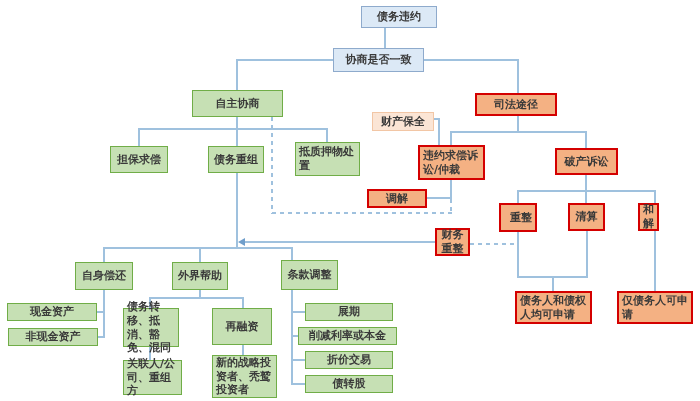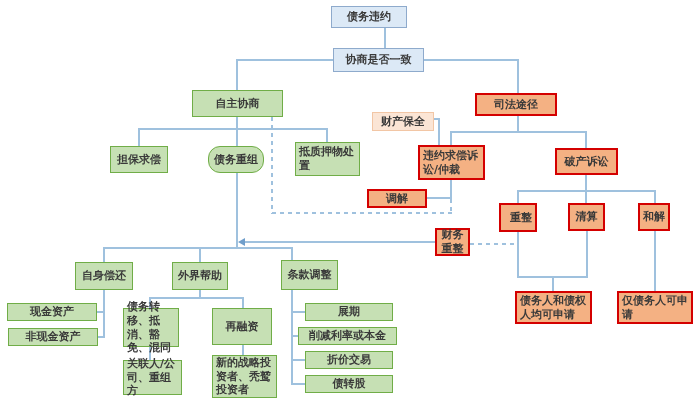--- a/index.html
+++ b/index.html
@@ -80,36 +80,36 @@
     <div class="seg v" style="left: 149px; top: 297px; height: 11px;"></div>
     <div class="seg v" style="left: 242px; top: 297px; height: 11px;"></div>
     <div class="seg v" style="left: 149px; top: 347px; height: 13px;"></div>
     <div class="seg v" style="left: 242px; top: 345px; height: 10px;"></div>
     <div class="seg v" style="left: 291px; top: 290px; height: 95px;"></div>
     <div class="seg h" style="left: 291px; top: 311px; width: 14px;"></div>
     <div class="seg h" style="left: 291px; top: 335px; width: 8px;"></div>
     <div class="seg h" style="left: 291px; top: 359px; width: 14px;"></div>
     <div class="seg h" style="left: 291px; top: 383px; width: 14px;"></div>
     <div class="arrow-left" style="left: 238px; top: 238px;"></div>
-    <div class="node blue" style="left: 331px; top: 6px; width: 76px; height: 22px;">
+    <div class="node blue" style="left: 361px; top: 6px; width: 76px; height: 22px;">
       <span>债务违约</span>
     </div>
     <div class="node blue" style="left: 333px; top: 48px; width: 91px; height: 24px;">
       <span>协商是否一致</span>
     </div>
     <div class="node green" style="left: 192px; top: 90px; width: 91px; height: 27px;">
       <span>自主协商</span>
     </div>
     <div class="node orange" style="left: 475px; top: 93px; width: 82px; height: 23px;">
       <span>司法途径</span>
     </div>
     <div class="node green" style="left: 110px; top: 146px; width: 58px; height: 27px;">
       <span>担保求偿</span>
     </div>
-    <div class="node green" style="left: 208px; top: 146px; width: 56px; height: 27px; border-radius: 12px;">
+    <div class="node green" style="left: 208px; top: 146px; width: 56px; height: 27px;">
       <span>债务重组</span>
     </div>
     <div class="node green left" style="left: 295px; top: 142px; width: 65px; height: 34px;">
       <span>抵质押物处置</span>
     </div>
     <div class="node peach" style="left: 372px; top: 112px; width: 62px; height: 19px;">
       <span>财产保全</span>
     </div>
     <div class="node orange left" style="left: 418px; top: 145px; width: 67px; height: 35px;">
       <span>违约求偿诉讼/仲裁</span>
@@ -119,21 +119,21 @@
     </div>
     <div class="node orange" style="left: 367px; top: 189px; width: 60px; height: 19px;">
       <span>调解</span>
     </div>
     <div class="node orange" style="left: 499px; top: 203px; width: 38px; height: 29px; justify-content: flex-end;">
       <span>重整</span>
     </div>
     <div class="node orange" style="left: 568px; top: 203px; width: 37px; height: 28px;">
       <span>清算</span>
     </div>
-    <div class="node orange" style="left: 638px; top: 203px; width: 32px; height: 28px;">
+    <div class="node orange" style="left: 638px; top: 203px; width: 21px; height: 28px;">
       <span>和解</span>
     </div>
     <div class="node orange" style="left: 435px; top: 228px; width: 35px; height: 28px;">
       <span>财务重整</span>
     </div>
     <div class="node green" style="left: 75px; top: 262px; width: 58px; height: 28px;">
       <span>自身偿还</span>
     </div>
     <div class="node green" style="left: 172px; top: 262px; width: 56px; height: 28px;">
       <span>外界帮助</span>

